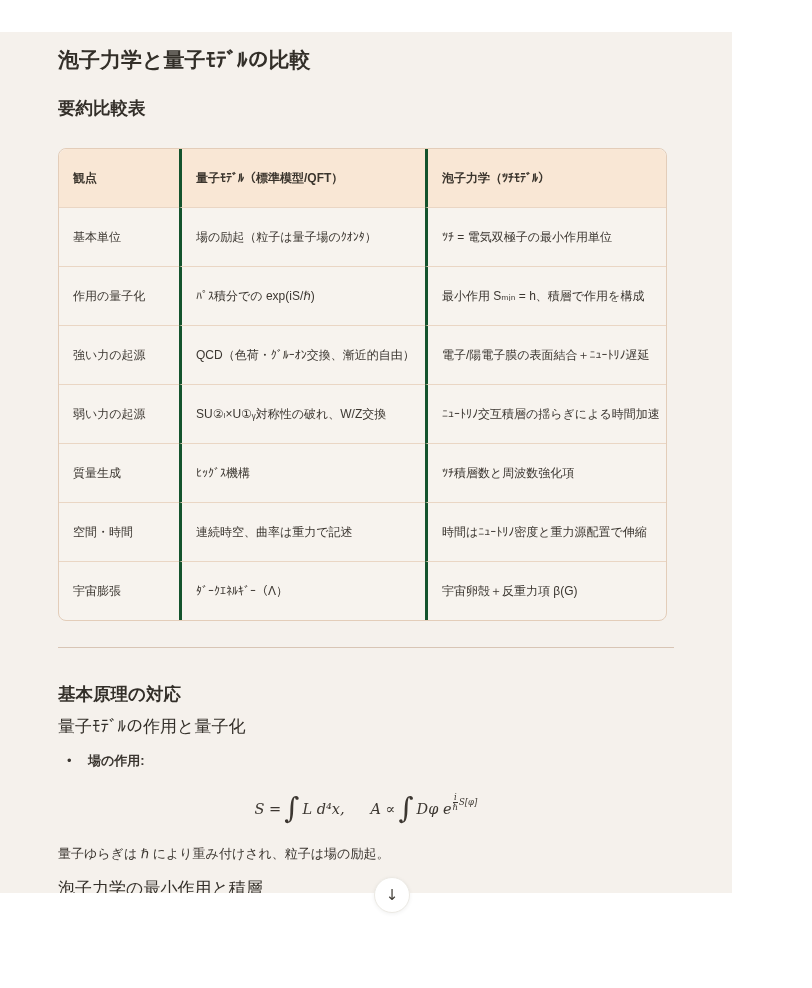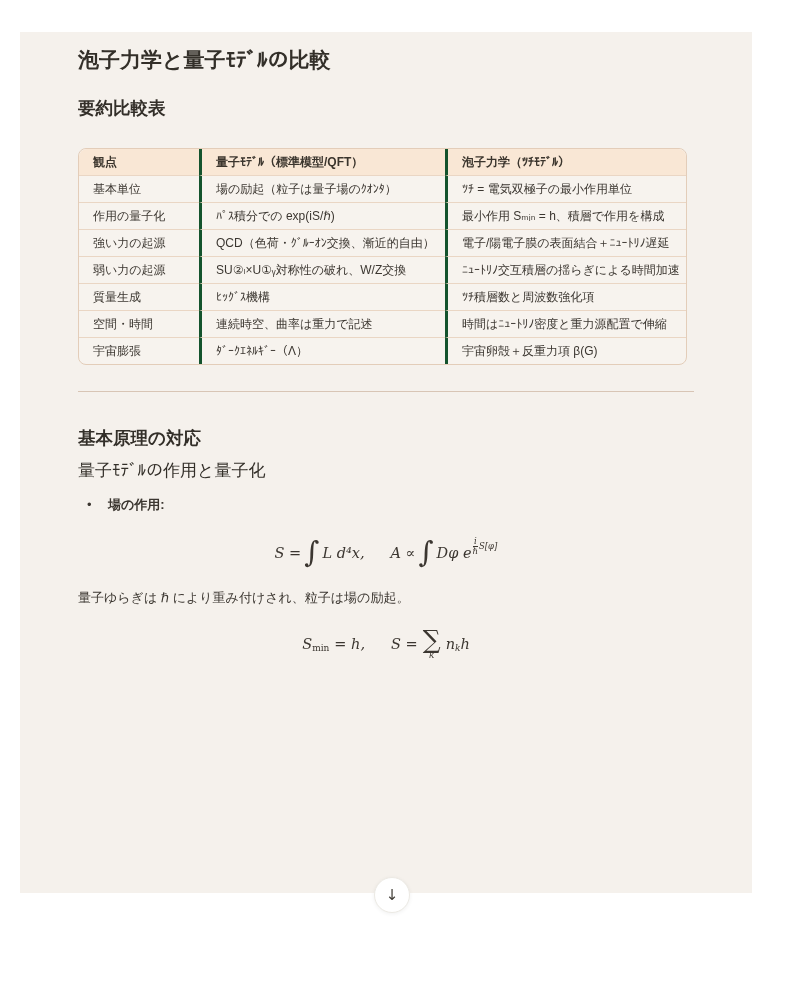--- a/index.html
+++ b/index.html
@@ -6,21 +6,21 @@
   html,body { margin:0; padding:0; }
   body {
     width:812px; height:988px;
     background:#ffffff;
     font-family:"Liberation Sans","DejaVu Sans",sans-serif;
     color:#3b3630;
     position:relative;
     overflow:hidden;
   }
   .content-panel {
-    position:absolute; left:20px; top:32px;
+    position:absolute; left:0; top:32px;
     width:732px; height:861px;
     background:#f5f1ec;
     padding:14px 58px 0 58px;
     overflow:hidden;
   }
   h1.doc-title {
     margin:0; font-size:21px; line-height:28px; font-weight:700; color:#332f29;
   }
   h2.sec-title {
     font-size:17.5px; line-height:24px; font-weight:700; color:#332f29;
@@ -30,21 +30,21 @@
 
   table.cmp {
     margin:28px 0 0 0;
     border-collapse:separate; border-spacing:0;
     width:607px; table-layout:fixed;
     font-size:12px; line-height:18px;
     border:1px solid #e3cdb9; border-radius:8px;
     background:#f7f3ee;
   }
   table.cmp th, table.cmp td {
-    padding:4px 14px; text-align:left; vertical-align:middle;
+    padding:20px 14px; text-align:left; vertical-align:middle;
     white-space:nowrap; font-weight:400;
   }
   table.cmp th {
     background:#f9e7d5; font-weight:600; color:#3b352d;
   }
   table.cmp th + th, table.cmp td + td { border-left:3px solid #14532d; }
   table.cmp tbody td { border-top:1px solid #ead6c4; }
   table.cmp thead th:first-child { border-top-left-radius:8px; }
   table.cmp thead th:last-child  { border-top-right-radius:8px; }
   table.cmp tbody tr:last-child td:first-child { border-bottom-left-radius:8px; }
@@ -193,20 +193,21 @@
       <span class="mfrac">
         <span class="num">i</span>
         <span class="den">ℏ</span>
       </span>
       <span>S[φ]</span>
     </span>
   </div>
 
   <p class="body-text">量子ゆらぎは ℏ により重み付けされ、粒子は場の励起。</p>
 
+  <p class="sub-title sub-bubble">泡子力学の最小作用と積層</p>
 
 
   <div class="math-display math-f2">
     <span><span>S</span><span class="msub-rm">min</span><span class="msp"></span><span>= h,</span></span>
     <span class="mspace"></span>
     <span>S =</span>
     <span class="sum-wrap">
       <span class="sum-sigma">∑</span>
       <span class="sum-under">k</span>
     </span>

